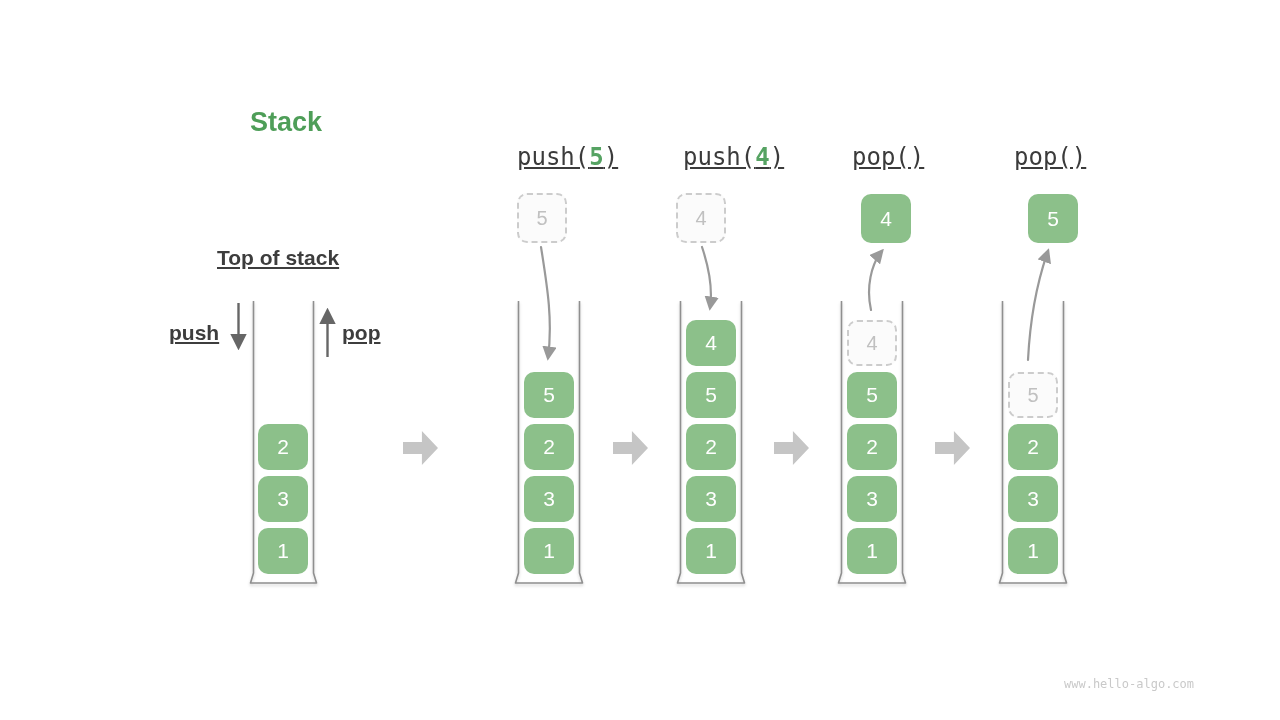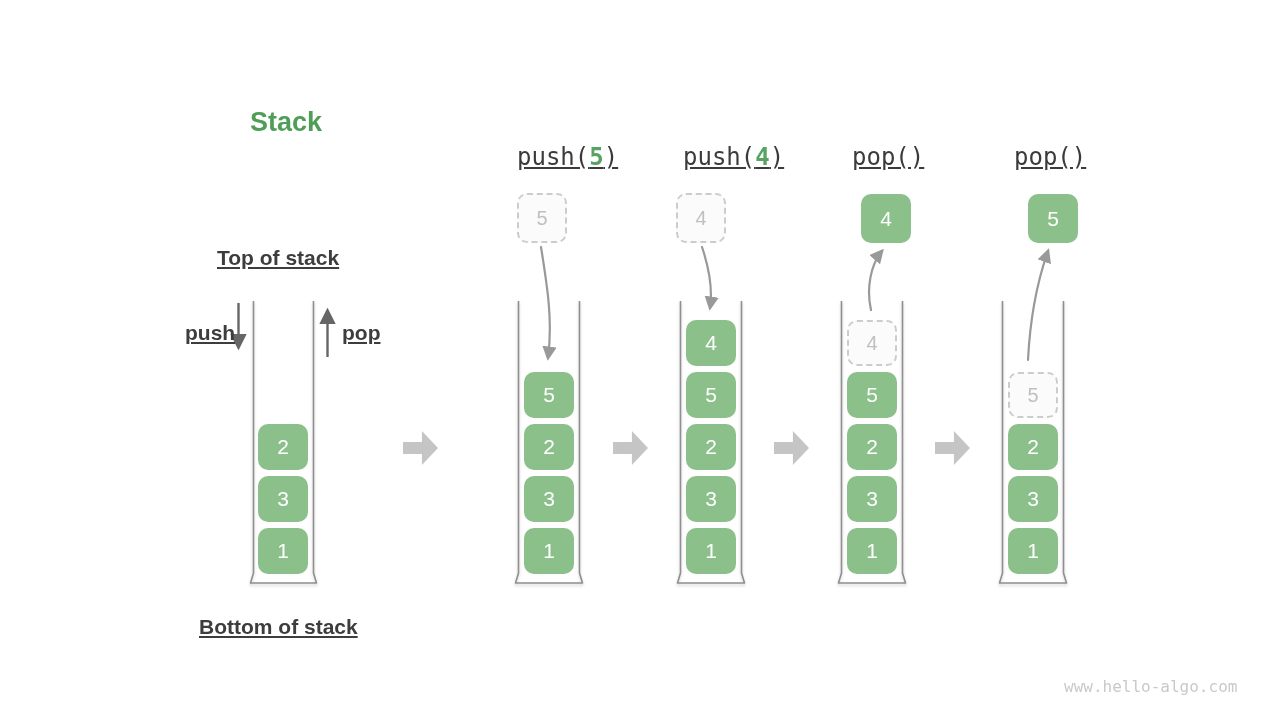--- a/index.html
+++ b/index.html
@@ -27,40 +27,40 @@
     filter:drop-shadow(0 2px 1.5px rgba(0,0,0,0.18));}
   .arrow-curve{fill:none;stroke:var(--arrow-gray);stroke-width:2.2px;stroke-linecap:round;}
   .arrow-straight{fill:none;stroke:var(--arrow-dark);stroke-width:2.4px;}
   .mk-gray{fill:var(--arrow-gray);}
   .mk-dark{fill:var(--arrow-dark);}
 
   .title{position:absolute;left:250px;top:107px;font-size:27px;font-weight:bold;color:var(--title-green);}
   .label{position:absolute;font-size:21px;font-weight:bold;color:var(--text-dark);white-space:nowrap;text-decoration:underline;}
   .top-label{left:217px;top:246px;}
   .bottom-label{left:199px;top:615px;}
-  .push-label{left:185px;top:321px;}
+  .push-label{left:169px;top:321px;}
   .pop-label{left:330px;top:321px;margin-left:12px;}
 
   .op-header{position:absolute;top:143px;font-family:"DejaVu Sans Mono",monospace;font-size:24px;
     color:#3B3B3B;white-space:pre;text-decoration:underline;}
   .op-header .arg{color:var(--arg-green);font-weight:bold;}
 
   .cell{position:absolute;width:50px;height:46px;border-radius:10px;background:var(--box-green);
     color:var(--box-text);font-size:21px;font-weight:500;display:flex;align-items:center;justify-content:center;}
   .cell.float{height:49px;}
   .ghost{position:absolute;width:46px;height:42px;border:2px dashed var(--ghost-border);border-radius:10px;
     background:var(--ghost-bg);color:var(--ghost-text);font-size:20px;font-weight:500;
     display:flex;align-items:center;justify-content:center;}
   .ghost.float{height:46px;}
 
   .block-arrow{position:absolute;top:431px;width:35px;height:34px;background:var(--block-arrow);
     clip-path:polygon(0 32%,54% 32%,54% 0,100% 50%,54% 100%,54% 68%,0 68%);}
 
   .watermark{position:absolute;left:1064px;top:677px;font-family:"DejaVu Sans Mono",monospace;
-    font-size:16px;color:var(--watermark-gray);white-space:nowrap;}
+    font-size:12px;color:var(--watermark-gray);white-space:nowrap;}
 </style>
 </head>
 <body>
 
 <div class="canvas">
 
   <svg class="overlay" viewBox="0 0 1280 720">
     <defs>
       <marker id="ah-gray" viewBox="0 0 10 10" refX="8" refY="5" markerWidth="6.5" markerHeight="6.5" orient="auto">
         <path class="mk-gray" d="M0 0 L10 5 L0 10 z"></path>
@@ -82,21 +82,20 @@
     <path class="arrow-curve" marker-end="url(#ah-gray)" d="M541 247 C547 285 553 320 548 358"></path>
     <path class="arrow-curve" marker-end="url(#ah-gray)" d="M702 247 C709 268 713 288 710 308"></path>
     <path class="arrow-curve" marker-end="url(#ah-gray)" d="M871 310 C866 288 871 264 882 251"></path>
     <path class="arrow-curve" marker-end="url(#ah-gray)" d="M1028 360 C1030 320 1036 285 1048 251"></path>
   </svg>
 
   <div class="title">Stack</div>
   <div class="label top-label">Top of stack</div>
   <div class="label push-label">push</div>
   <div class="label pop-label">pop</div>
-  <div class="label bottom-label">Bottom of stack</div>
 
   <div class="op-header" style="left:517px"><span>push(</span><span class="arg">5</span><span>)</span></div>
   <div class="op-header" style="left:683px"><span>push(</span><span class="arg">4</span><span>)</span></div>
   <div class="op-header" style="left:852px"><span>pop()</span><span class="arg"></span><span></span></div>
   <div class="op-header" style="left:1014px"><span>pop()</span><span class="arg"></span><span></span></div>
 
   <div class="ghost float" style="left:517px;top:193px">5</div>
   <div class="ghost float" style="left:676px;top:193px">4</div>
   <div class="cell float" style="left:861px;top:194px">4</div>
   <div class="cell float" style="left:1028px;top:194px">5</div>

